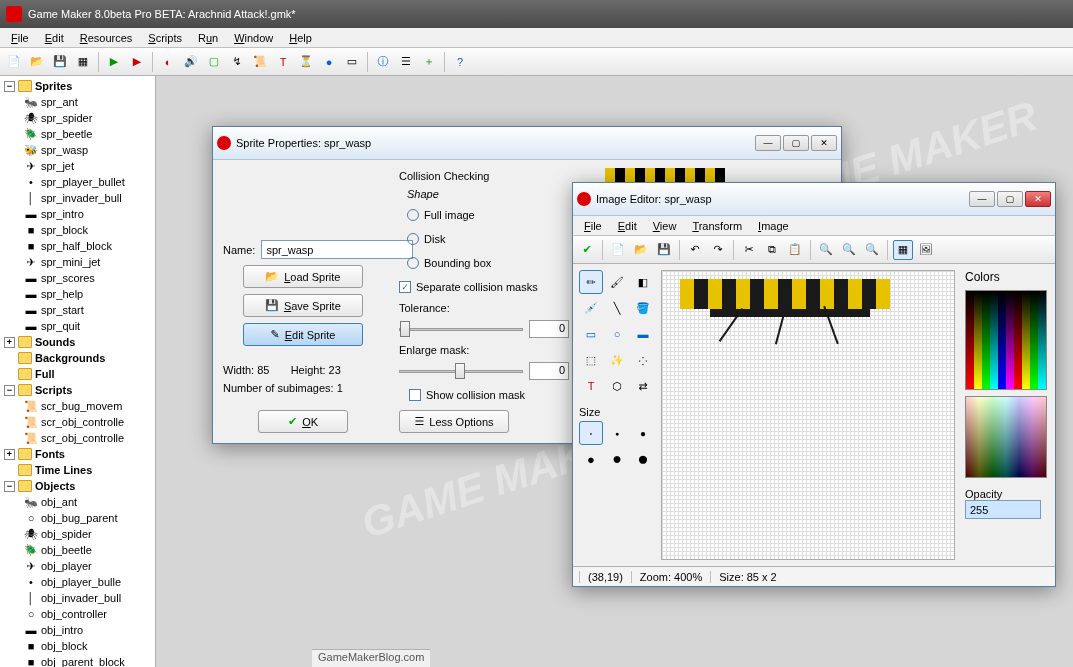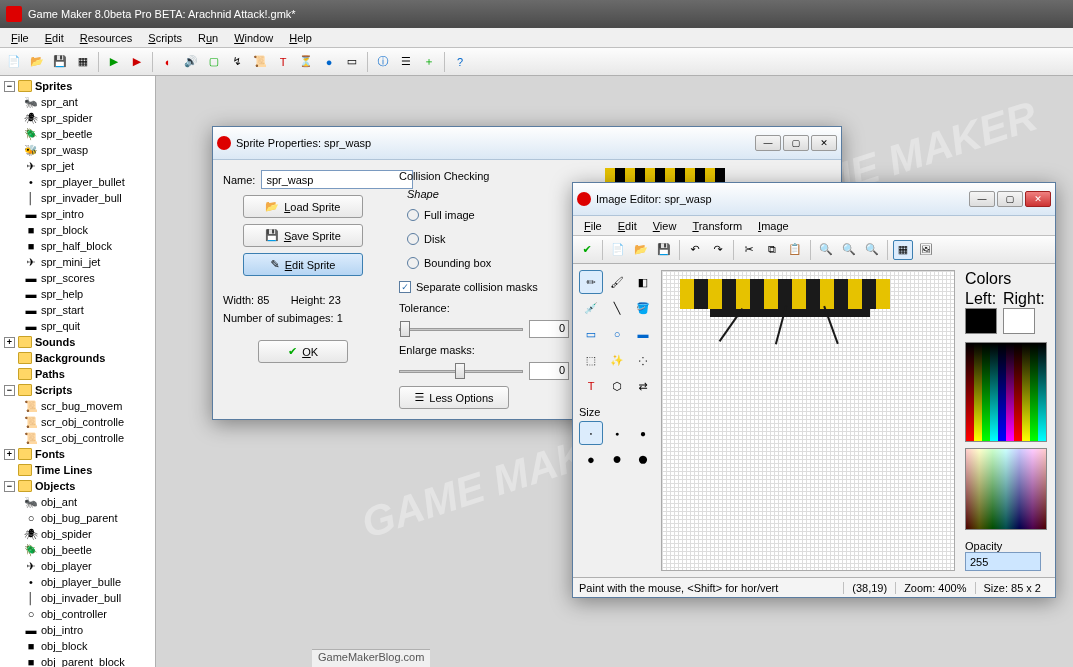--- a/index.html
+++ b/index.html
@@ -58,21 +58,21 @@
 .ie-main { display: flex; }
 .tool-pal { width: 84px; padding: 6px; }
 .tool-grid { display: grid; grid-template-columns: repeat(3,24px); gap: 2px; }
 .tool { width: 24px; height: 24px; border: 1px solid transparent; border-radius: 3px; display: flex; align-items: center; justify-content: center; }
 .tool.sel { background: #dcecfc; border: 1px solid #3c7fb1; }
 .size-grid { display: grid; grid-template-columns: repeat(3,24px); gap: 2px; margin-top: 3px; }
 .canvas-area { flex: 1; background: #fff; border: 1px solid #aaa; margin: 6px 4px; position: relative; min-height: 290px; overflow: hidden; }
 .pixel-grid { position: absolute; inset: 0; background-image: linear-gradient(#ddd 1px, transparent 1px), linear-gradient(90deg, #ddd 1px, transparent 1px); background-size: 4px 4px; }
 .wasp { position: absolute; top: 8px; left: 8px; width: 260px; height: 70px; }
 .color-panel { width: 96px; padding: 6px; }
-.color-panel .lbl { font-size: 16px; }
+.color-panel .lbl { font-size: 12px; }
 .swatch { width: 32px; height: 26px; border: 1px solid #888; display: inline-block; }
 .palette { width: 82px; height: 100px; margin-top: 6px; background:
   linear-gradient(#000,#fff),
   repeating-linear-gradient(90deg,#f00 0 8px,#ff0 8px 16px,#0f0 16px 24px,#0ff 24px 32px,#00f 32px 40px,#f0f 40px 48px);
   background-blend-mode: multiply; border: 1px solid #888; }
 .spectrum { width: 82px; height: 82px; margin-top: 6px; border: 1px solid #888;
   background: linear-gradient(to bottom, rgba(255,255,255,.8), rgba(0,0,0,.7)),
   linear-gradient(to right, red, yellow, lime, cyan, blue, magenta, red); }
 .ie-status { height: 20px; border-top: 1px solid #b0b0b0; display: flex; align-items: center; padding: 0 6px; font-size: 11px; background: #f4f4f4; }
 .ie-status .cell { border-left: 1px solid #c0c0c0; padding: 0 8px; }
@@ -201,21 +201,21 @@
         <span>Sounds</span>
       </div>
     <div class="tree-item l1 bold">
         <span style="width:14px"></span>
         <span class="fold"></span>
         <span>Backgrounds</span>
       </div>
     <div class="tree-item l1 bold">
         <span style="width:14px"></span>
         <span class="fold"></span>
-        <span>Paths</span>
+        <span>Full</span>
       </div>
     <div class="tree-item l1 bold">
         <span class="exp">−</span>
         <span class="fold"></span>
         <span>Scripts</span>
       </div>
     <div id="script-list">
         <div class="tree-item l2">
           <span class="leaf">📜</span>
           <span>scr_bug_movem</span>
@@ -301,21 +301,21 @@
         <div class="icon"></div>
         <div class="t">Sprite Properties: spr_wasp</div>
         <div class="win-btns">
           <div class="win-btn">—</div>
           <div class="win-btn">▢</div>
           <div class="win-btn">✕</div>
         </div>
       </div>
       <div class="sp-body">
 
-        <div class="sp-col" style="width:160px;">
+        <div class="sp-col" style="width:160px;justify-content:flex-end;">
           <div class="field-row">
             <span>Name:</span>
             <input class="txt" style="flex: 1 1 0%;" value="spr_wasp">
           </div>
           <div class="btn" style="width:120px;margin-left:20px;">
               <span>📂</span>
               <span><u>L</u>oad Sprite</span>
             </div>
           <div class="btn" style="width:120px;margin-left:20px;">
               <span>💾</span>
@@ -355,28 +355,32 @@
             </div>
           <div>Tolerance:</div>
           <div class="field-row">
               <div class="slider" style="flex:1">
                 <div class="track">
                   <div class="thumb"></div>
                 </div>
               </div>
               <div class="num">0</div>
             </div>
-          <div>Enlarge masks:</div>
+          <div>Enlarge mask:</div>
           <div class="field-row">
               <div class="slider" style="flex:1">
                 <div class="track">
                   <div class="thumb" style="left:45%"></div>
                 </div>
               </div>
               <div class="num">0</div>
+            </div>
+          <div class="check" style="margin-left:10px;">
+              <span class="box"></span>
+              <span>Show collision mask</span>
             </div>
           <div class="btn" style="width:110px">
               <span>☰</span>
               <span>Less Options</span>
             </div>
         </div>
 
         <div style="flex:1; position:relative;">
           <div style="position:absolute; top:-2px; left:20px; width:120px; height:30px; background:#000; overflow:hidden;">
             <div style="position:absolute; inset:0; background: repeating-linear-gradient(90deg,#e6c200 0 10px,#000 10px 20px);"></div>
@@ -470,32 +474,27 @@
             <div class="wasp">
               <div style="position:absolute;top:0;left:10px;width:210px;height:30px;background:repeating-linear-gradient(90deg,#e6c200 0 14px,#1a1a1a 14px 28px);"></div>
               <div style="position:absolute;top:30px;left:40px;width:160px;height:8px;background:#1a1a1a;"></div>
               <div style="position:absolute;top:26px;left:60px;width:2px;height:40px;background:#1a1a1a;transform:rotate(35deg)"></div>
               <div style="position:absolute;top:26px;left:110px;width:2px;height:40px;background:#1a1a1a;transform:rotate(15deg)"></div>
               <div style="position:absolute;top:26px;left:160px;width:2px;height:40px;background:#1a1a1a;transform:rotate(-20deg)"></div>
             </div>
           </div>
           <div class="color-panel">
             <div class="lbl">Colors</div>
-            <div style="display:flex;gap:6px;margin-top:2px;">
-              <div><div class="lbl">Left:</div><div class="swatch" style="background:#000"></div></div>
-              <div><div class="lbl">Right:</div><div class="swatch" style="background:#fff"></div></div>
-            </div>
             <div class="palette"></div>
             <div class="spectrum"></div>
             <div style="margin-top:10px">Opacity</div>
             <input class="txt" style="width: 76px; background: rgb(205, 230, 255);" value="255">
           </div>
         </div>
         <div class="ie-status">
-          <div style="flex:1">Paint with the mouse, &lt;Shift&gt; for hor/vert</div>
           <div class="cell">(38,19)</div>
           <div class="cell">Zoom: 400%</div>
           <div class="cell">Size: 85 x 2</div>
         </div>
       </div>
     </div>
 
     <div class="status-footer">GameMakerBlog.com</div>
   </div>
 </div>

